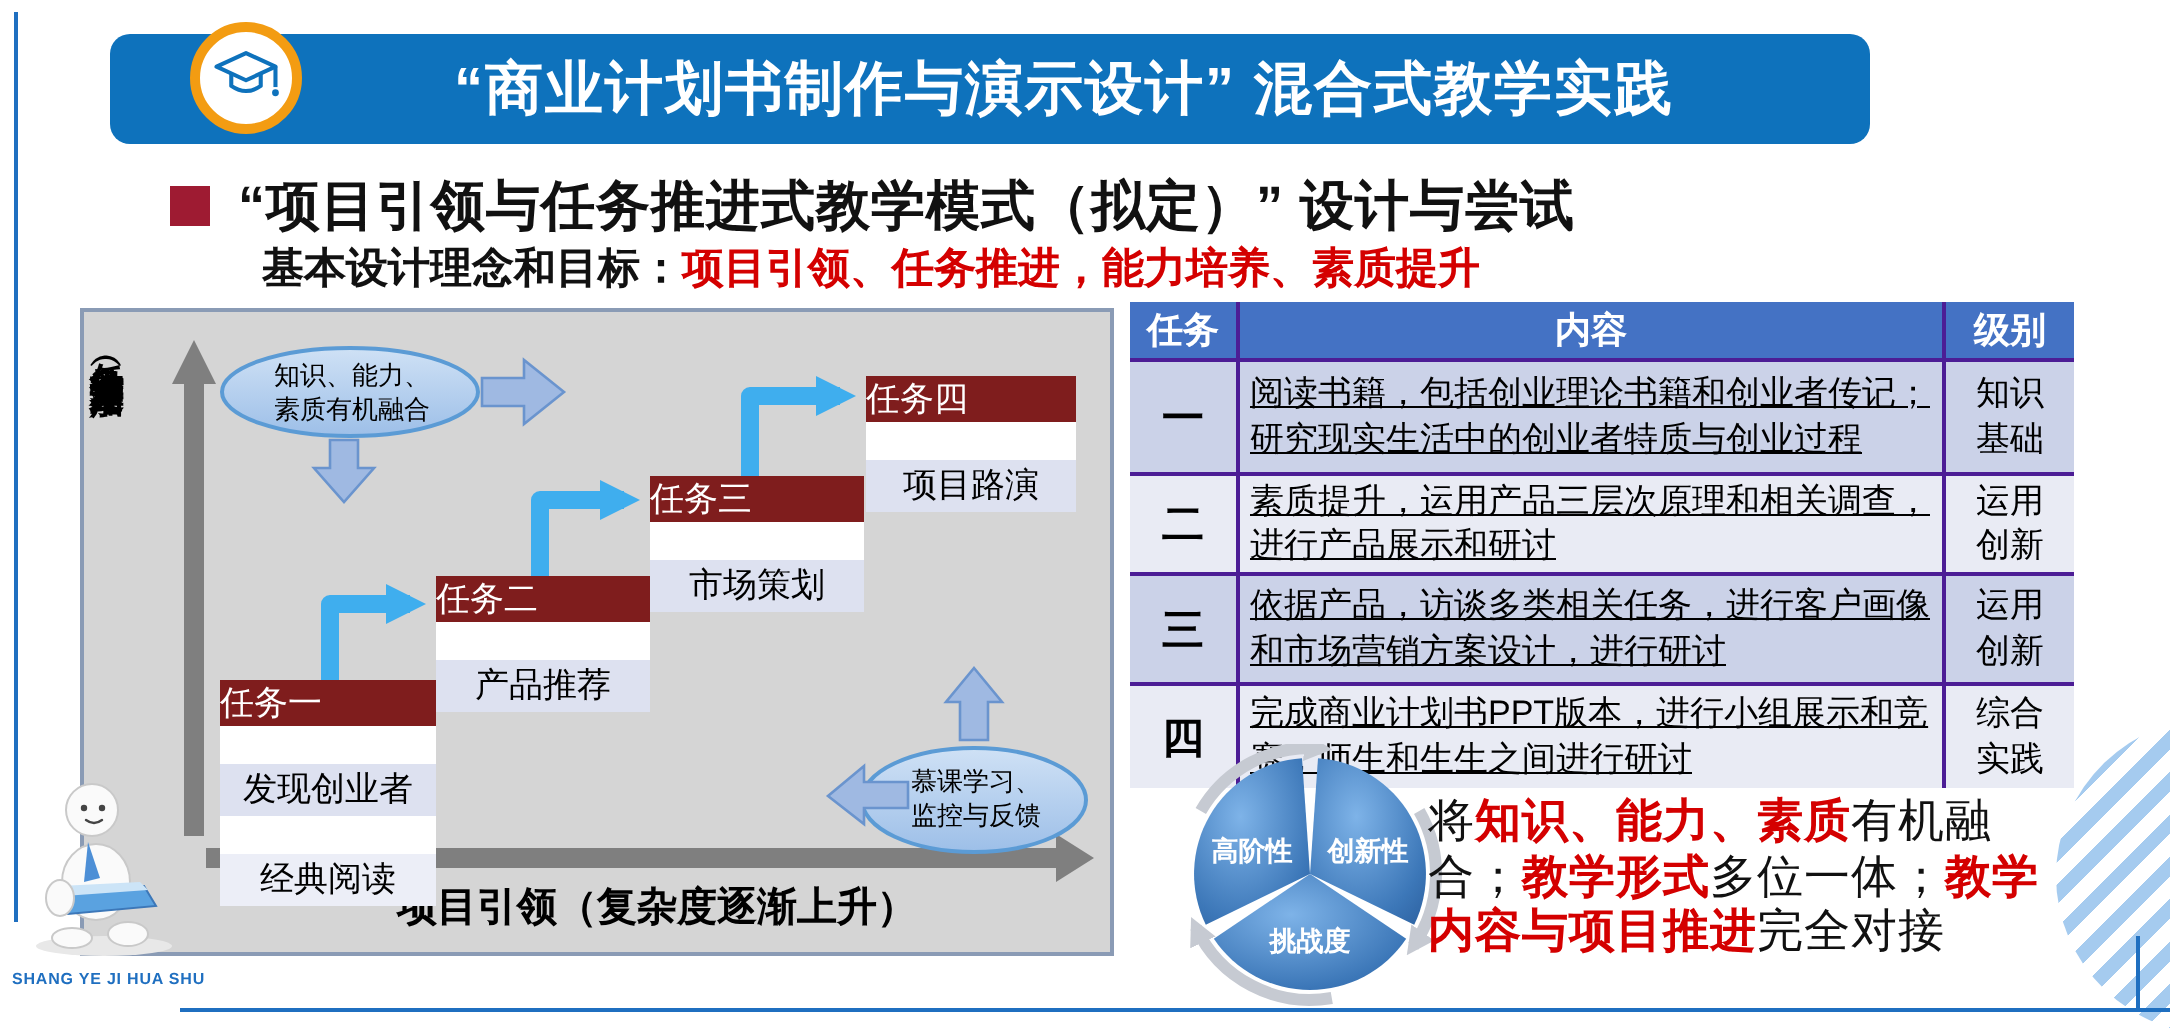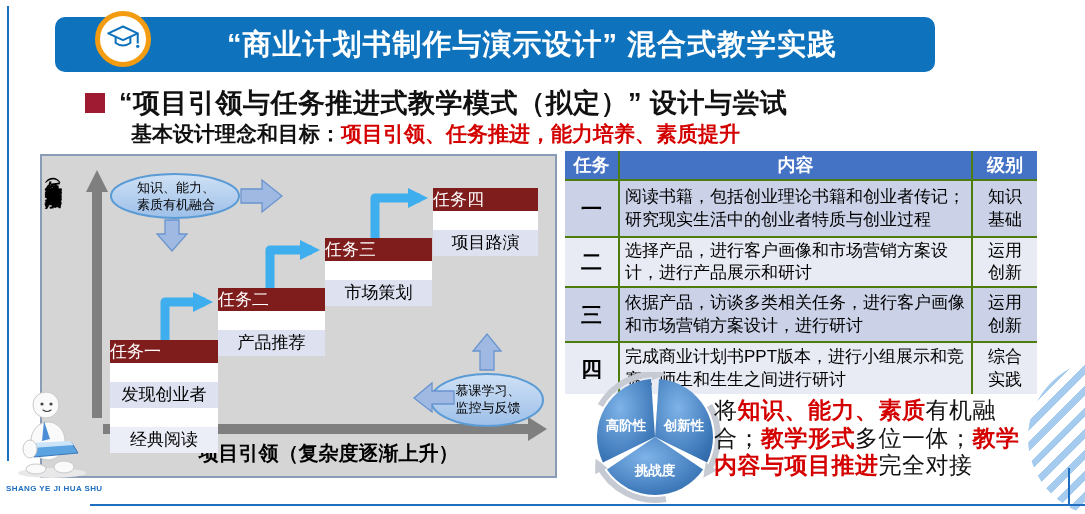--- a/index.html
+++ b/index.html
@@ -35,25 +35,25 @@
   .ell1{left:69px;top:18px;width:130px;height:45px;}
   .ell2{left:389px;top:221px;width:114px;height:46px;}
   .step{position:absolute;background:#fff;}
   .step-h{background:#7f1d1d;color:#fff;font-weight:normal;font-size:17px;text-align:left;
           height:23px;line-height:23px;}
   .step-b{background:#DDE1F0;color:#000;font-size:17px;text-align:center;height:26px;line-height:26px;margin-top:19px;}
   .step-b.alt{background:#ECEEF7;}
   
   .ttable{position:absolute;left:565px;top:151px;width:472px;display:grid;
           grid-template-columns:53px 351px 64px;grid-template-rows:28px 55px 48px 53px 51px;
-          gap:2px;background:#4d7c0f;}
+          gap:2px;background:#4c1d95;}
   .ttable .hcell{background:#4472C4;color:#fff;font-size:18px;font-weight:bold;
           display:flex;align-items:center;justify-content:center;}
   .ttable .num{font-size:21px;font-weight:bold;display:flex;align-items:center;justify-content:center;}
-  .ttable .content{font-size:17px;line-height:1.32;display:flex;align-items:center;padding:1px 5px;}
+  .ttable .content{font-size:17px;line-height:1.32;display:flex;align-items:center;padding:1px 5px;text-decoration:underline;}
   .ttable .level{font-size:17px;line-height:1.3;display:flex;align-items:center;justify-content:center;
           text-align:center;white-space:pre-line;}
   .r-odd{background:#CBD2E8;}
   .r-even{background:#E9EBF4;}
   
   .venn{position:absolute;left:588px;top:372px;}
   .summary{position:absolute;left:714px;top:397px;width:306px;font-size:23px;line-height:27.5px;
            color:#111;letter-spacing:0.5px;}
   .summary .hl{color:#D40000;font-weight:bold;}
   
@@ -148,21 +148,21 @@
     <div class="hcell">任务</div>
     <div class="hcell">内容</div>
     <div class="hcell">级别</div>
 
     <div class="num r-odd">一</div>
     <div class="content r-odd">阅读书籍，包括创业理论书籍和创业者传记；研究现实生活中的创业者特质与创业过程</div>
     <div class="level r-odd">知识
 基础</div>
 
     <div class="num r-even">二</div>
-    <div class="content r-even">选择产品，进行客户画像和市场营销方案设计，进行产品展示和研讨</div>
+    <div class="content r-even">素质提升，运用产品三层次原理和相关调查，进行产品展示和研讨</div>
     <div class="level r-even">运用
 创新</div>
 
     <div class="num r-odd">三</div>
     <div class="content r-odd">依据产品，访谈多类相关任务，进行客户画像和市场营销方案设计，进行研讨</div>
     <div class="level r-odd">运用
 创新</div>
 
     <div class="num r-even">四</div>
     <div class="content r-even">完成商业计划书PPT版本，进行小组展示和竞赛，师生和生生之间进行研讨</div>

